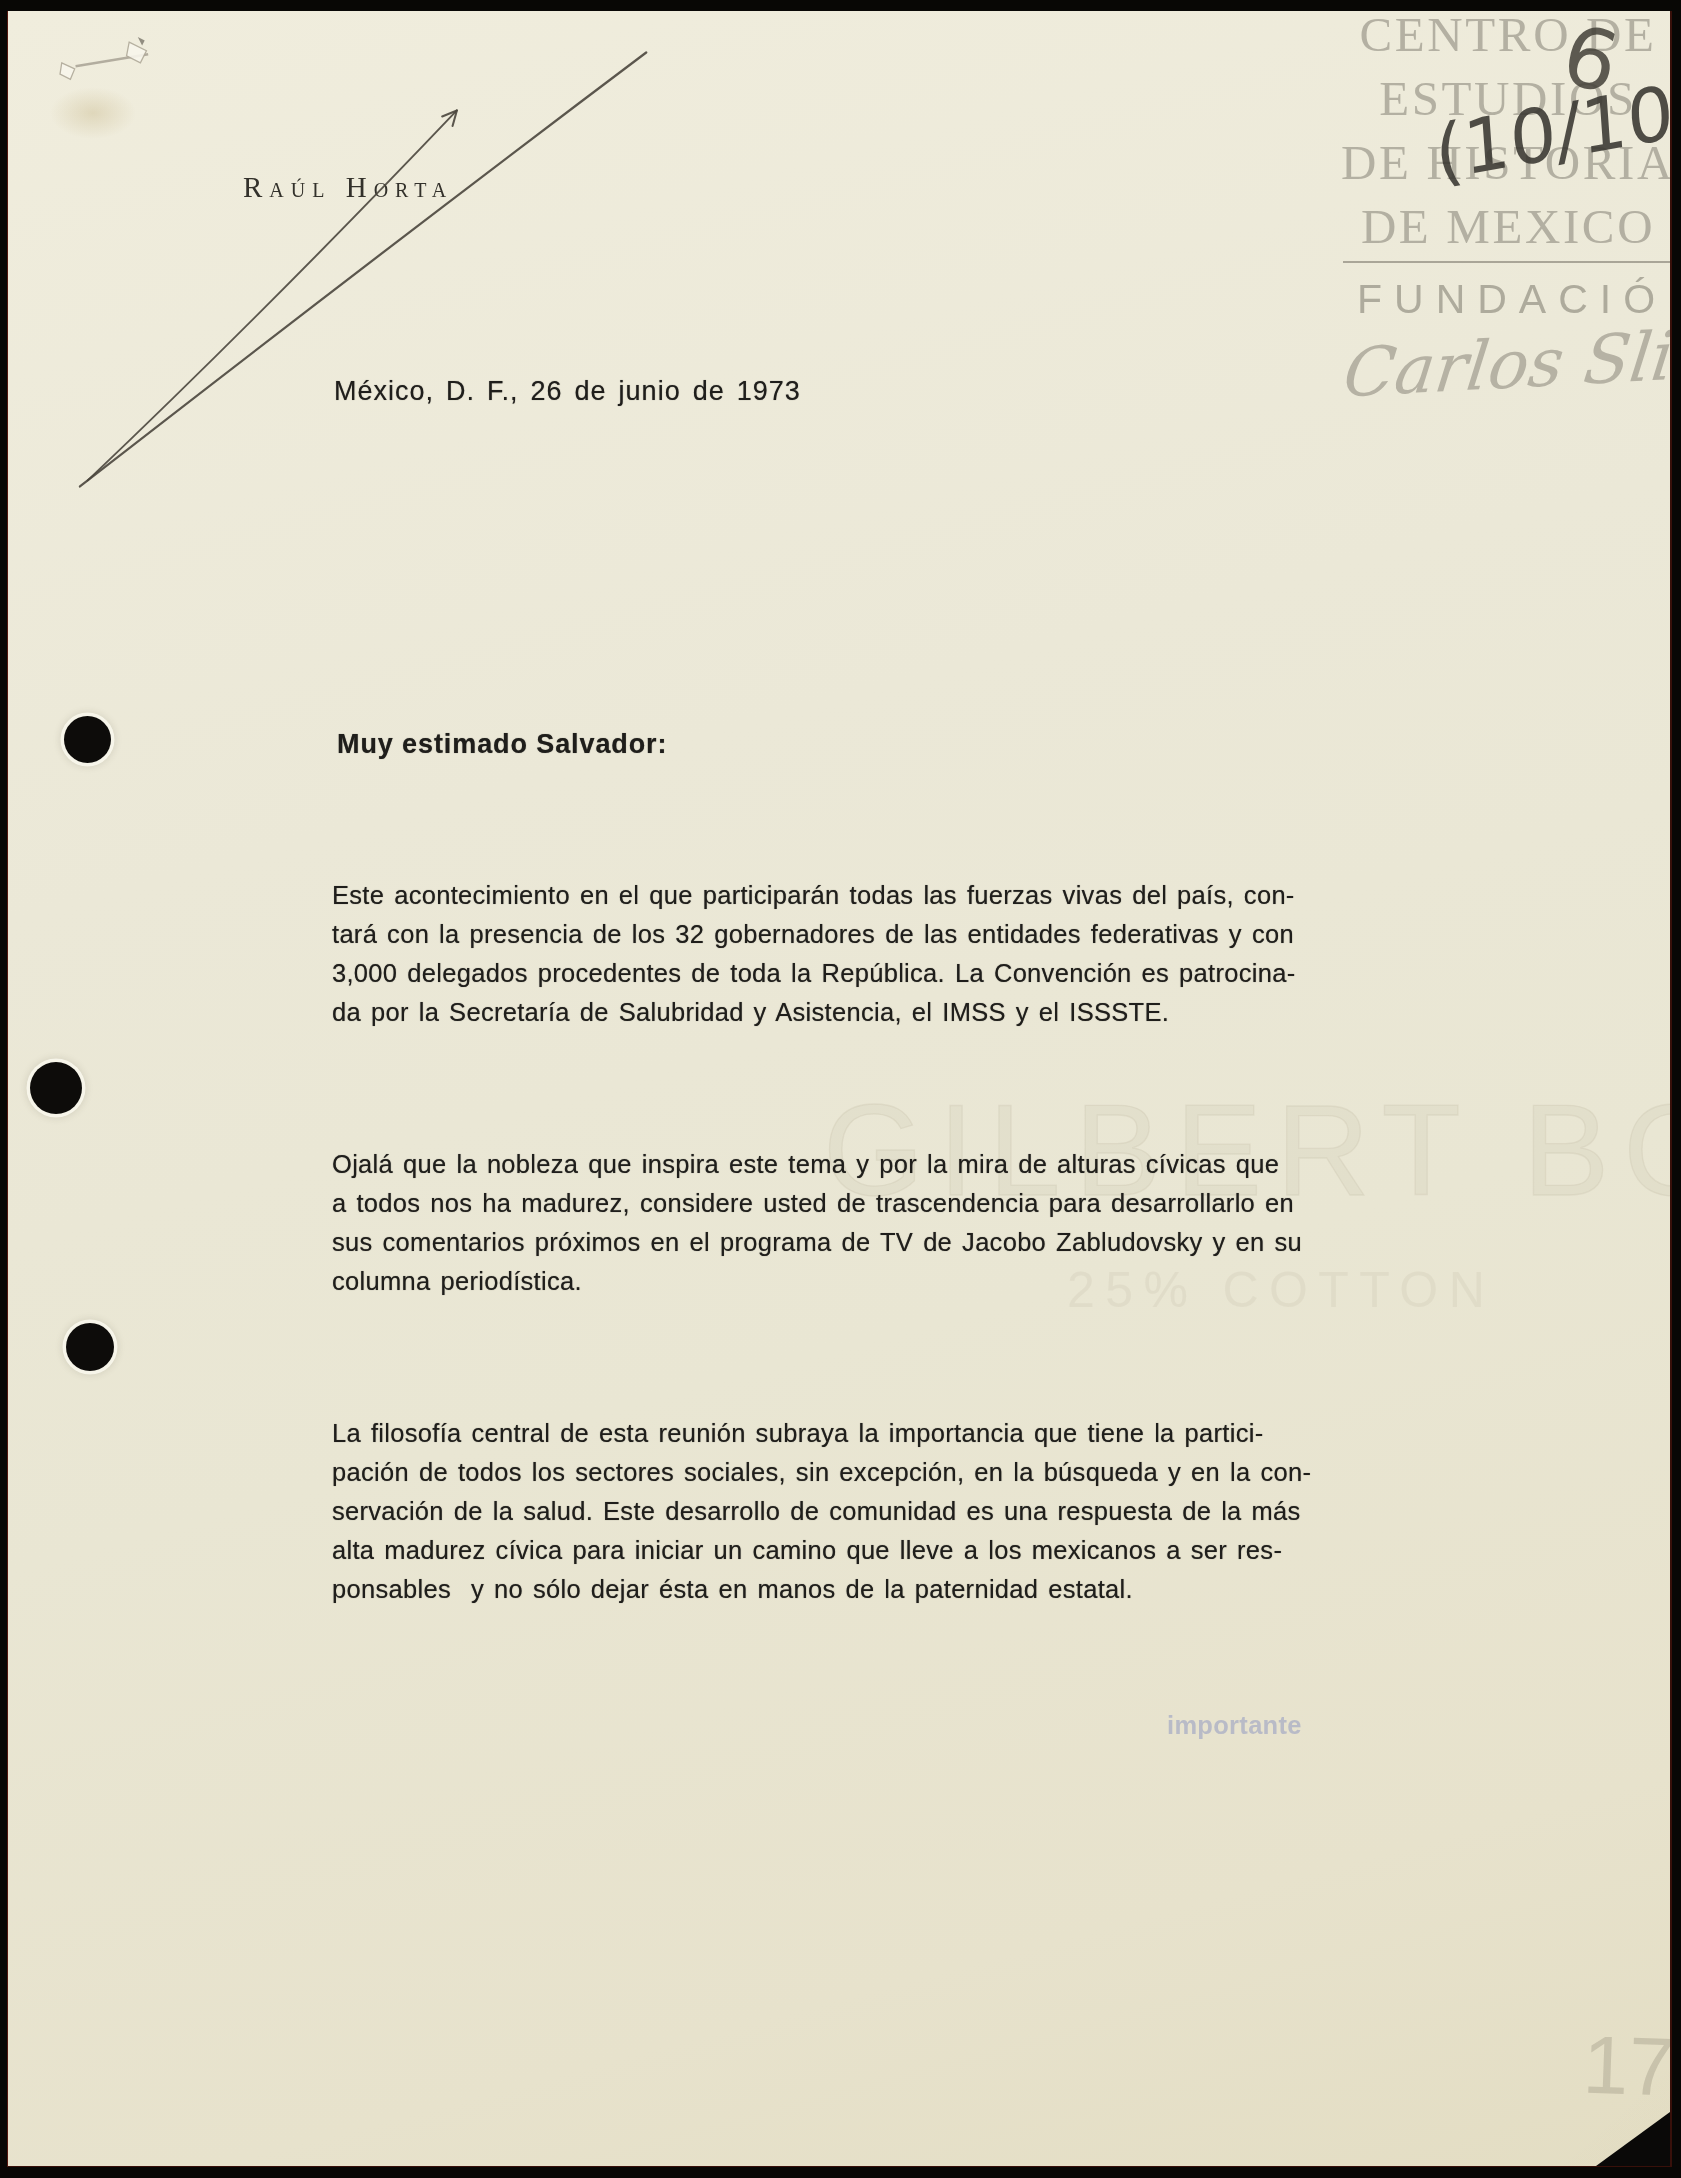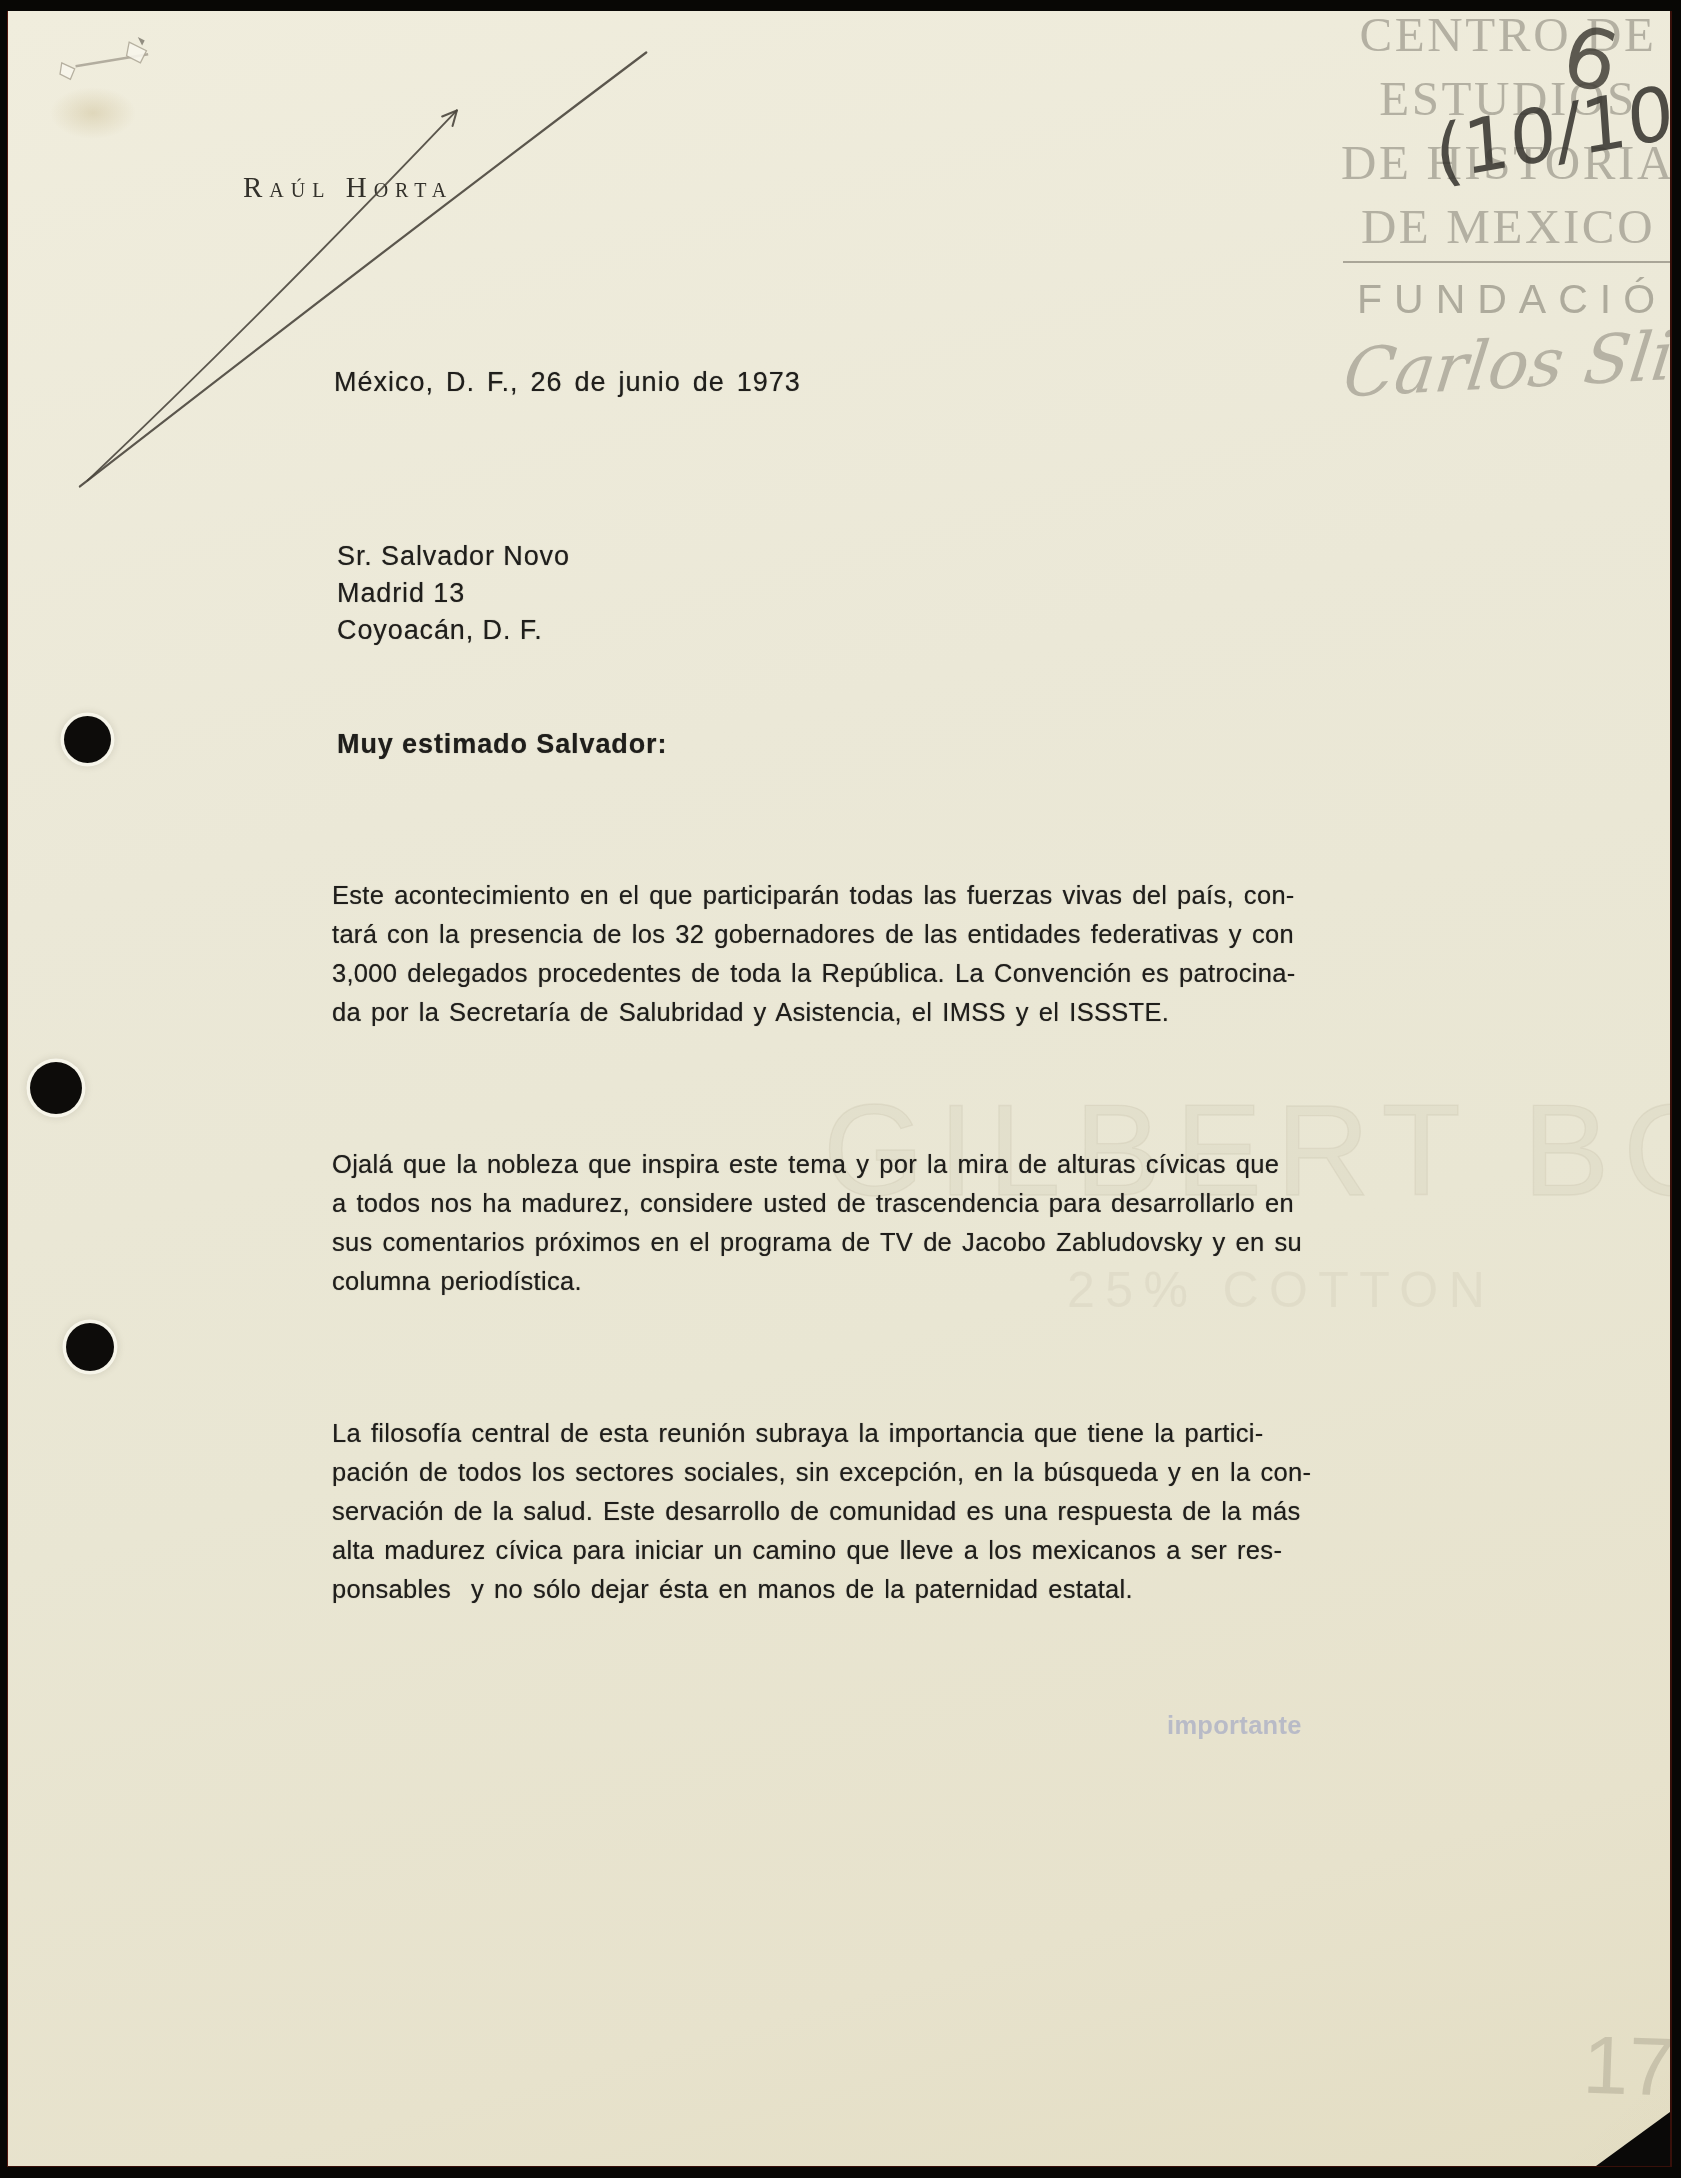--- a/index.html
+++ b/index.html
@@ -31,21 +31,21 @@
 
   
   .tw {
     position: absolute;
     font-family: "Liberation Sans", sans-serif;
     color: #1f1e1b;
     white-space: pre;
     text-shadow: 0 0 0.9px rgba(25,24,22,0.6);
     z-index: 5;
   }
-  .date-line   { left: 326px; top: 356px;  font-size: 27px; letter-spacing: 1px; word-spacing: 3.5px; }
+  .date-line   { left: 326px; top: 365px;  font-size: 27px; letter-spacing: 1px; word-spacing: 3.5px; }
   .recipient   { left: 329px; top: 527px;  font-size: 27px; letter-spacing: 0.9px; line-height: 37px; }
   .salutation  { left: 329px; top: 718px;  font-size: 27px; letter-spacing: 0.9px; font-weight: bold; }
   .body-text   { left: 324px; top: 787px;  font-size: 25.5px; letter-spacing: 0.3px; word-spacing: 2.6px; line-height: 39px; }
   .body-text p { margin: 0 0 35px 0; }
 
   .ghost-word {
     position: absolute; left: 1159px; top: 1700px;
     font-size: 25.5px; letter-spacing: 0.3px;
     color: rgba(120,130,190,0.42);
     z-index: 2; white-space: pre; font-weight: bold;
@@ -174,23 +174,20 @@
       <path d="M62,60 l15,7 l-5,12 l-12,-6 z" fill="#f8f6ec" stroke="#b0aa9a" stroke-width="1.5" opacity="0.9"></path>
       <path d="M150,30 l8,4 l-3,6 z" fill="#6a655a" opacity="0.7"></path>
     </svg>
     <div class="stain"></div>
 
     <span class="hole hole-1"></span>
     <span class="hole hole-2"></span>
     <span class="hole hole-3"></span>
 
     <div class="tw date-line">México, D. F., 26 de junio de 1973</div>
-    <div class="tw recipient">Sr. Salvador Novo
-Madrid 13
-Coyoacán, D. F.</div>
     <div class="tw salutation">Muy estimado Salvador:</div>
 
     <div class="ghost-word">importante</div>
 
     <div class="tw body-text">
       <p>Este acontecimiento en el que participarán todas las fuerzas vivas del país, con-
 tará con la presencia de los 32 gobernadores de las entidades federativas y con
 3,000 delegados procedentes de toda la República. La Convención es patrocina-
 da por la Secretaría de Salubridad y Asistencia, el IMSS y el ISSSTE.</p>
       <p>Ojalá que la nobleza que inspira este tema y por la mira de alturas cívicas que

